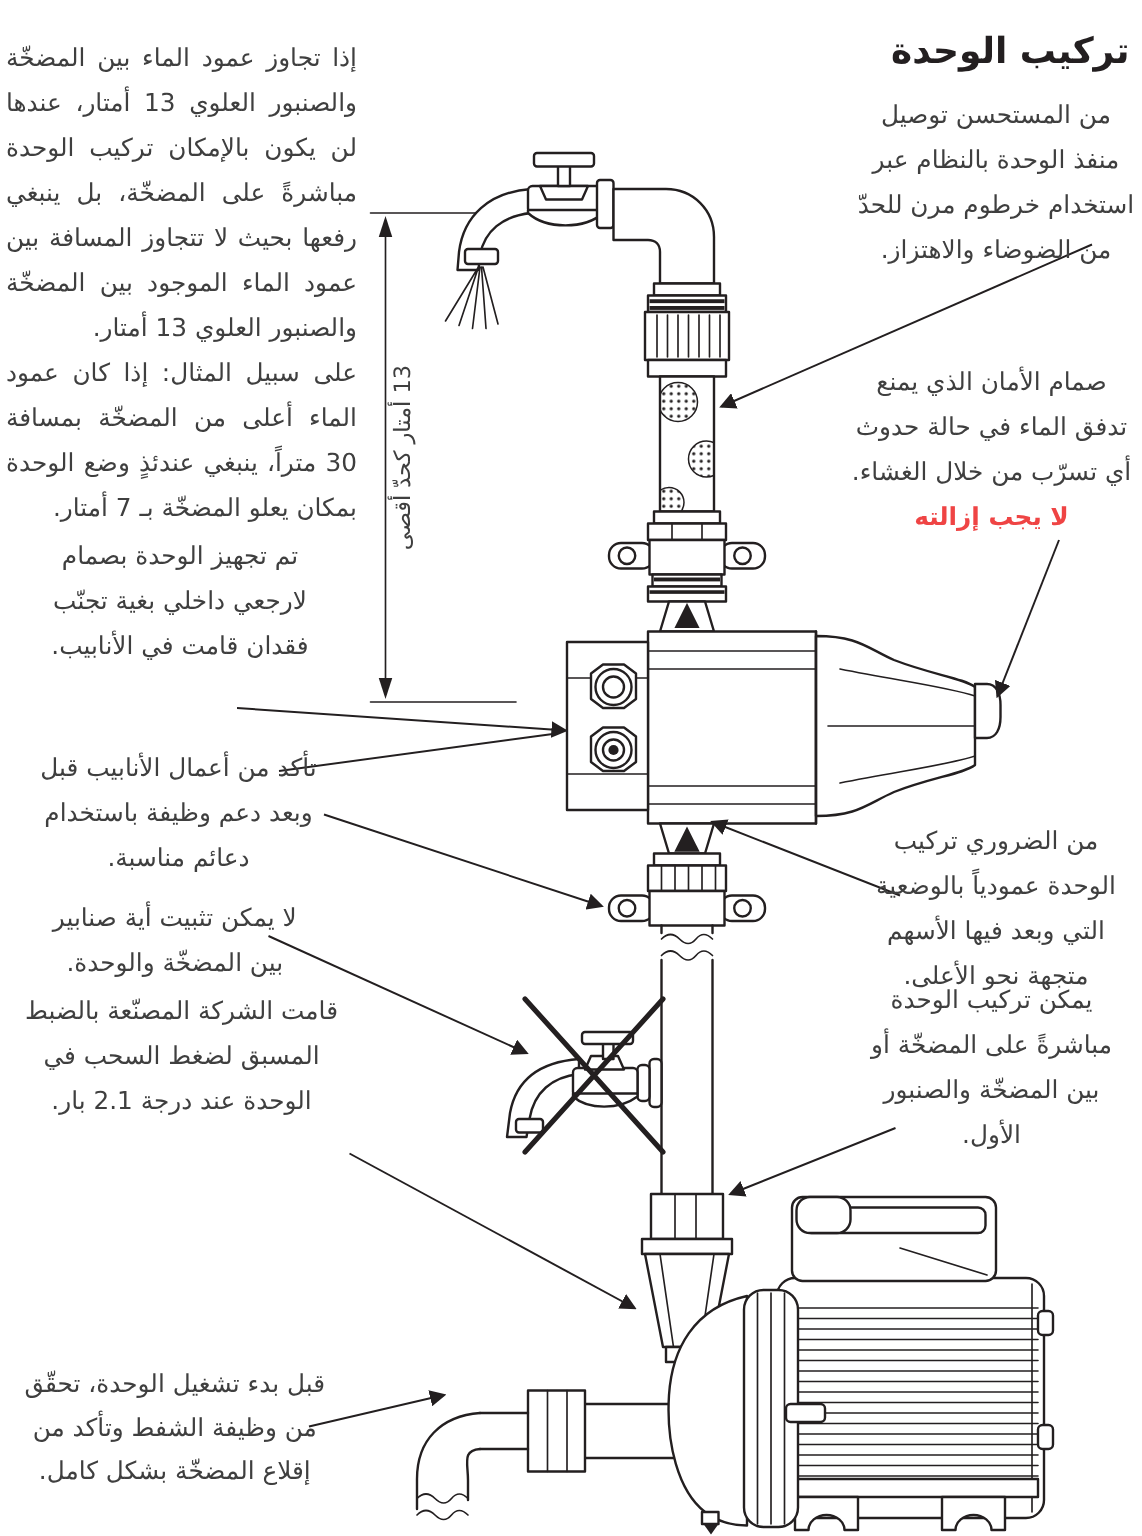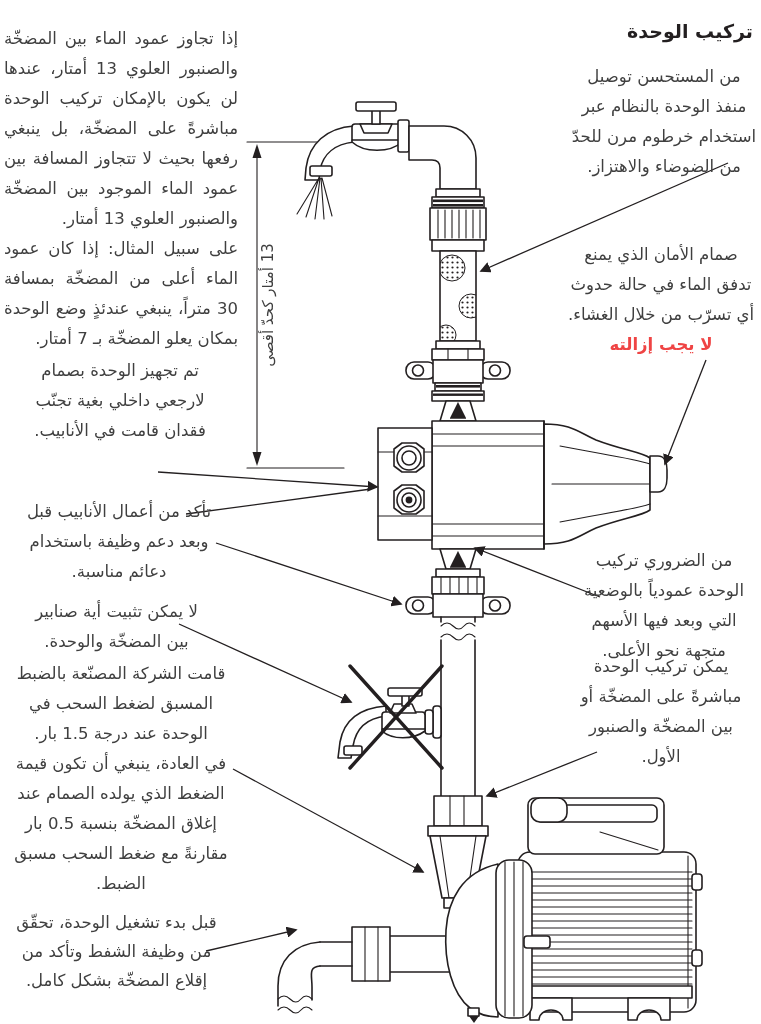--- a/index.html
+++ b/index.html
@@ -4,21 +4,21 @@
 <style>
   html,body{margin:0;padding:0;}
   body{
     width:761px;height:1024px;position:relative;background:#ffffff;
     font-family:"DejaVu Sans","Liberation Sans",sans-serif;
     direction:rtl;overflow:hidden;color:#3f3f3f;
   }
   .ann{position:absolute;font-size:16.5px;line-height:30px;color:#3f3f3f;}
   .just{text-align:justify;text-align-last:right;}
   .cen{text-align:center;}
-  #page-title{position:absolute;right:8px;top:4px;font-size:19px;font-weight:700;color:#231f20;line-height:28px;}
+  #page-title{position:absolute;right:8px;top:4px;font-size:24px;font-weight:700;color:#231f20;line-height:28px;}
   #lp1{left:4px;top:24px;width:234px;}
   #lp2{left:4px;top:234px;width:234px;}
   #lp3{left:30px;top:356px;width:180px;}
   #lp4{left:24px;top:497px;width:190px;}
   #lp5{left:24px;top:597px;width:185px;}
   #lp6{left:12px;top:659px;width:218px;}
   #lp7{left:14px;top:908px;width:205px;line-height:29px;}
   #rp1{right:4px;top:62px;width:186px;}
   #rp2{right:4px;top:240px;width:192px;}
   #rp3{right:8px;top:546px;width:178px;}
@@ -255,22 +255,21 @@
 </svg>
 
 <h1 id="page-title">تركيب الوحدة</h1>
 
 <div class="ann just" id="lp1">إذا تجاوز عمود الماء بين المضخّة والصنبور العلوي 13 أمتار، عندها لن يكون بالإمكان تركيب الوحدة مباشرةً على المضخّة، بل ينبغي رفعها بحيث لا تتجاوز المسافة بين عمود الماء الموجود بين المضخّة والصنبور العلوي 13 أمتار.</div>
 <div class="ann just" id="lp2">على سبيل المثال: إذا كان عمود الماء أعلى من المضخّة بمسافة 30 متراً، ينبغي عندئذٍ وضع الوحدة بمكان يعلو المضخّة بـ 7 أمتار.</div>
 <div class="ann cen" id="lp3">تم تجهيز الوحدة بصمام لارجعي داخلي بغية تجنّب فقدان قامت في الأنابيب.</div>
 <div class="ann cen" id="lp4">تأكد من أعمال الأنابيب قبل وبعد دعم وظيفة باستخدام دعائم مناسبة.</div>
 <div class="ann cen" id="lp5">لا يمكن تثبيت أية صنابير بين المضخّة والوحدة.</div>
 <div class="ann cen" id="lp6">
-  <div>قامت الشركة المصنّعة بالضبط المسبق لضغط السحب في الوحدة عند درجة 1.5 بار.</div>
-  <div>في العادة، ينبغي أن تكون قيمة الضغط الذي يولده الصمام عند إغلاق المضخّة بنسبة 0.5 بار مقارنةً مع ضغط السحب مسبق الضبط.</div>
+  <div>قامت الشركة المصنّعة بالضبط المسبق لضغط السحب في الوحدة عند درجة 2.1 بار.</div>
 </div>
 <div class="ann cen" id="lp7">قبل بدء تشغيل الوحدة، تحقّق من وظيفة الشفط وتأكد من إقلاع المضخّة بشكل كامل.</div>
 
 <div class="ann cen" id="rp1">من المستحسن توصيل منفذ الوحدة بالنظام عبر استخدام خرطوم مرن للحدّ من الضوضاء والاهتزاز.</div>
 <div class="ann cen" id="rp2">
   <span>صمام الأمان الذي يمنع تدفق الماء في حالة حدوث أي تسرّب من خلال الغشاء.</span>
   <div class="b">لا يجب إزالته</div>
 </div>
 <div class="ann cen" id="rp3">من الضروري تركيب الوحدة عمودياً بالوضعية التي وبعد فيها الأسهم متجهة نحو الأعلى.</div>
 <div class="ann cen" id="rp4">يمكن تركيب الوحدة مباشرةً على المضخّة أو بين المضخّة والصنبور الأول.</div>

